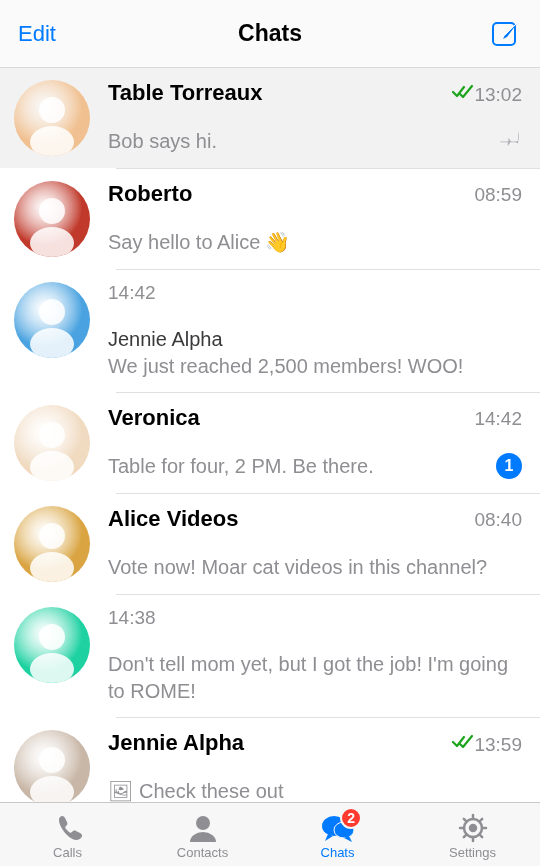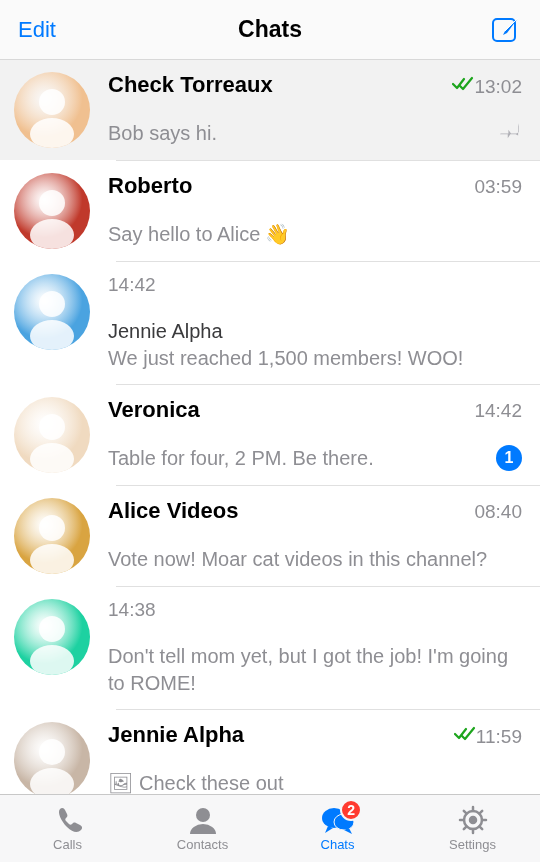--- a/index.html
+++ b/index.html
@@ -1,17 +1,17 @@
 <!DOCTYPE html>
 <html><head>
 <meta charset="utf-8">
 <style>
 * { margin: 0; padding: 0; box-sizing: border-box; }
 html, body { width: 540px; height: 866px; font-family: -apple-system, "Helvetica Neue", Arial, sans-serif; background: #fff; overflow: hidden; }
-.header { height: 60px; display: flex; align-items: center; justify-content: space-between; padding: 0 18px; border-bottom: 1px solid #d8d8d8; background: #fafafa; position: relative; }
+.header { height: 68px; display: flex; align-items: center; justify-content: space-between; padding: 0 18px; border-bottom: 1px solid #d8d8d8; background: #fafafa; position: relative; }
 .header .edit { color: #007aff; font-size: 22px; font-weight: 400; }
 .header .title { position: absolute; left: 0; right: 0; text-align: center; font-size: 23px; font-weight: 700; color: #000; pointer-events: none; }
 .header .compose { width: 32px; height: 32px; color: #007aff; }
 
 .list { height: calc(866px - 64px - 68px); overflow: hidden; }
 .chat-item { display: flex; padding: 12px 18px 12px 14px; position: relative; }
 .chat-item.pinned { background: #f2f2f2; }
 .divider { height: 1px; background: #e0e0e0; margin-left: 116px; }
 .avatar { width: 76px; height: 76px; border-radius: 50%; flex: 0 0 76px; margin-right: 18px; overflow: hidden; position: relative; }
 .avatar svg { width: 100%; height: 100%; display: block; }
@@ -62,21 +62,21 @@
             </radialGradient>
           </defs>
           <rect width="76" height="76" fill="url(#gf0c090)"></rect>
           <circle cx="38" cy="30" r="13" fill="#fff" opacity="0.85"></circle>
           <ellipse cx="38" cy="62" rx="22" ry="16" fill="#fff" opacity="0.85"></ellipse>
         </svg>
       </div>
     <div class="content">
       <div class="row1">
         <div class="name">
-            <span>Check Torreaux</span>
+            <span>Table Torreaux</span>
           </div>
         <div class="time-wrap">
             <svg width="22" height="16" viewBox="0 0 22 16" class="checks" fill="none" stroke="#1da51d" stroke-width="2.2" stroke-linecap="round" stroke-linejoin="round">
               <path d="M1 8 L5 12 L12 3"></path>
               <path d="M8 10 L11 13 L20 2"></path>
             </svg>
             <span class="time">13:02</span>
           </div>
       </div>
       <div class="row2">
@@ -103,21 +103,21 @@
           <circle cx="38" cy="30" r="13" fill="#fff" opacity="0.85"></circle>
           <ellipse cx="38" cy="62" rx="22" ry="16" fill="#fff" opacity="0.85"></ellipse>
         </svg>
       </div>
     <div class="content">
       <div class="row1">
         <div class="name">
             <span>Roberto</span>
           </div>
         <div class="time-wrap">
-            <span class="time">03:59</span>
+            <span class="time">08:59</span>
           </div>
       </div>
       <div class="row2">
         <div class="preview"><span>Say hello to Alice 👋</span></div>
         <div class="side"></div>
       </div>
     </div>
     </div>
     <div class="divider"></div>
     <div class="chat-item">
@@ -134,21 +134,21 @@
           <ellipse cx="38" cy="62" rx="22" ry="16" fill="#fff" opacity="0.85"></ellipse>
         </svg>
       </div>
     <div class="content">
       <div class="row1">
         <div class="time-wrap">
             <span class="time">14:42</span>
           </div>
       </div>
       <div class="row2">
-        <div class="preview"><span class="sender">Jennie Alpha</span><span>We just reached 1,500 members! WOO!</span></div>
+        <div class="preview"><span class="sender">Jennie Alpha</span><span>We just reached 2,500 members! WOO!</span></div>
         <div class="side"></div>
       </div>
     </div>
     </div>
     <div class="divider"></div>
     <div class="chat-item">
     <div class="avatar">
         <svg viewBox="0 0 76 76">
           <defs>
             <radialGradient id="gf0dac0" cx="40%" cy="35%">
@@ -253,21 +253,21 @@
     <div class="content">
       <div class="row1">
         <div class="name">
             <span>Jennie Alpha</span>
           </div>
         <div class="time-wrap">
             <svg width="22" height="16" viewBox="0 0 22 16" class="checks" fill="none" stroke="#1da51d" stroke-width="2.2" stroke-linecap="round" stroke-linejoin="round">
               <path d="M1 8 L5 12 L12 3"></path>
               <path d="M8 10 L11 13 L20 2"></path>
             </svg>
-            <span class="time">11:59</span>
+            <span class="time">13:59</span>
           </div>
       </div>
       <div class="row2">
         <div class="preview"><span>🖼 Check these out</span></div>
         <div class="side"></div>
       </div>
     </div>
     </div>
   </div>
 

